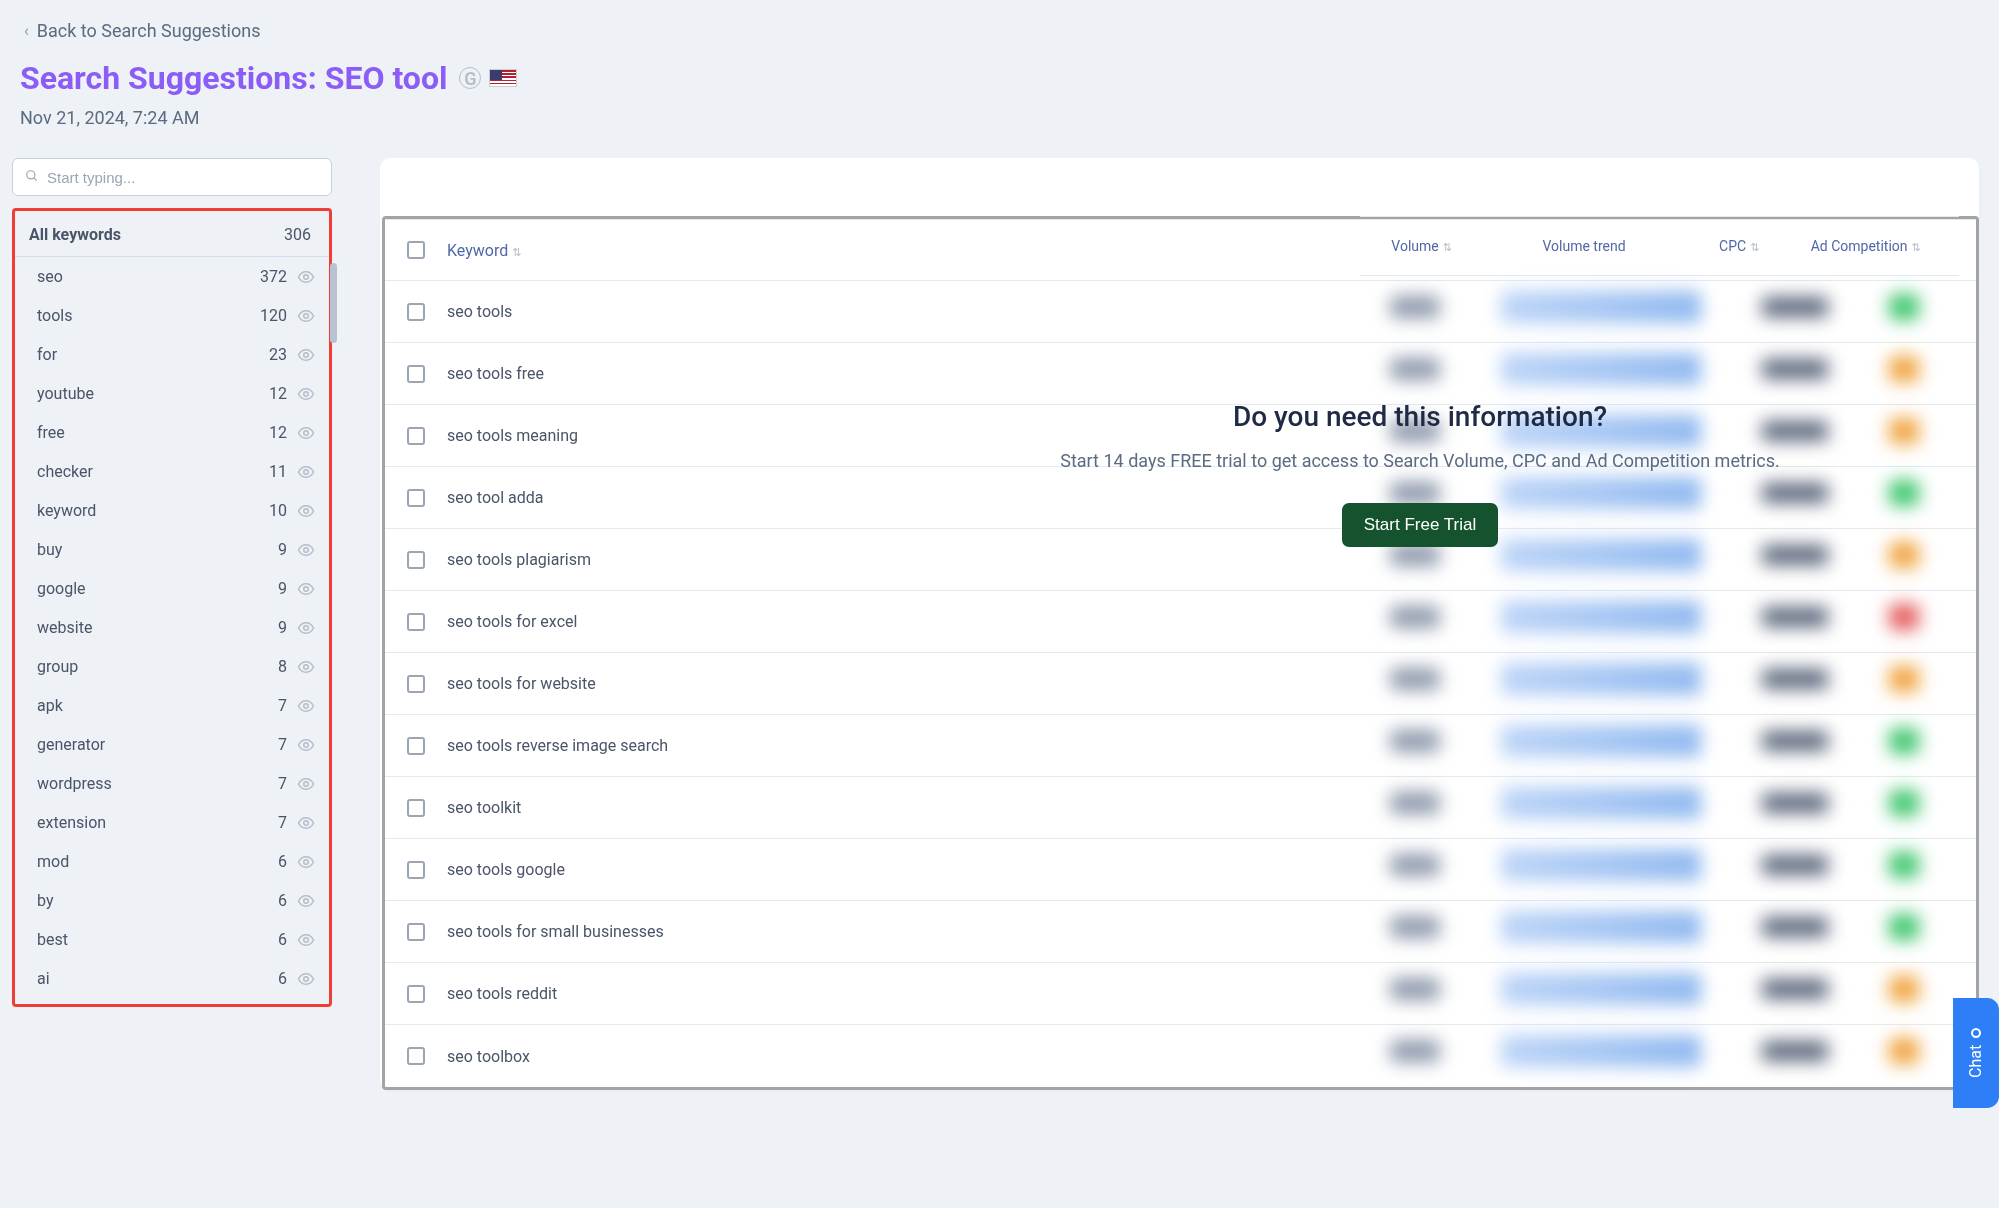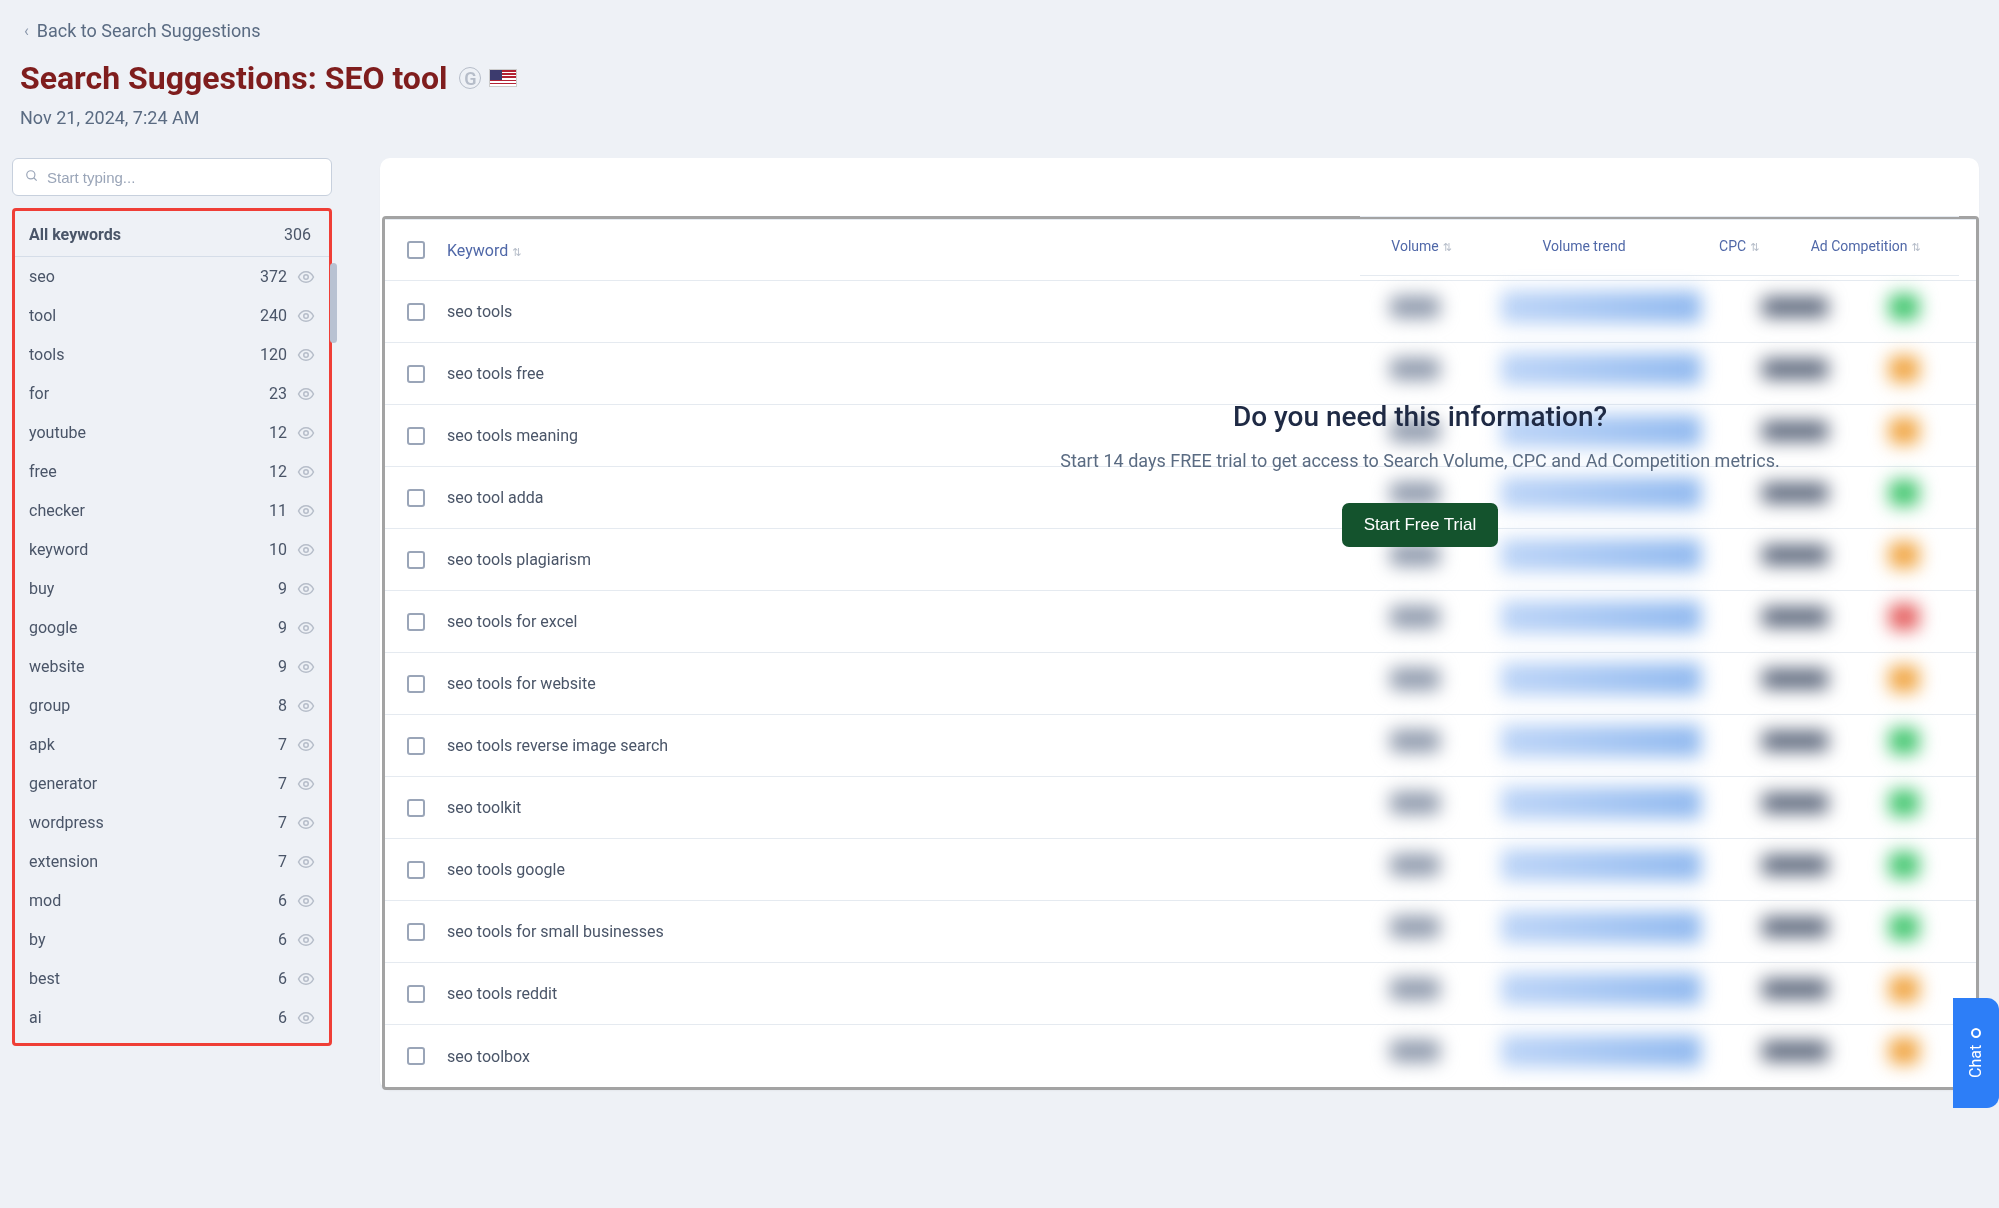--- a/index.html
+++ b/index.html
@@ -33,21 +33,21 @@
   .title-row {
     display: flex;
     align-items: center;
     gap: 12px;
     margin-left: 8px;
     margin-bottom: 10px;
   }
   .title-row h1 {
     font-size: 32px;
     font-weight: 700;
-    color: #7f1d1d;
+    color: #8b5cf6;
   }
   .title-icons { display:flex; gap:8px; align-items:center; }
   .g-icon {
     width: 22px; height:22px;
     display:inline-flex; align-items:center; justify-content:center;
     color:#b6bdc9; font-weight:600; font-size:18px;
     border:1px solid #b6bdc9; border-radius:50%;
   }
   .flag {
     width: 28px; height: 18px; display:inline-block; position:relative;
@@ -100,21 +100,21 @@
   .kw-header .lbl { font-weight:700; }
   .kw-header .cnt { font-weight:400; }
   .kw-list { position:relative; }
   .kw-item {
     display:flex; align-items:center;
     padding: 10px 14px;
     font-size:16px;
     color:#4a5568;
     cursor:pointer;
   }
-  .kw-item .word { flex:1; }
+  .kw-item .word { flex:1;margin-left:8px; }
   .kw-item .count { width:44px; text-align:right; margin-right:10px; }
   .kw-item .eye { color:#b6bdc9; }
   .scroll-indicator {
     position:absolute; right:-8px; top:6px; width:7px; height:80px;
     background:#b8c2d2; border-radius:4px;
   }
 
   
   .main-panel {
     flex:1;
@@ -271,30 +271,20 @@
               <span class="word">seo</span>
               <span class="count">372</span>
               <span class="eye">
                 <svg viewBox="0 0 24 24" fill="none" stroke="currentColor" stroke-width="2">
                   <path d="M2 12s3.5-7 10-7 10 7 10 7-3.5 7-10 7S2 12 2 12z"></path>
                   <circle cx="12" cy="12" r="3"></circle>
                 </svg>
               </span>
             </div>
             <div class="kw-item">
-              <span class="word">tool</span>
-              <span class="count">240</span>
-              <span class="eye">
-                <svg viewBox="0 0 24 24" fill="none" stroke="currentColor" stroke-width="2">
-                  <path d="M2 12s3.5-7 10-7 10 7 10 7-3.5 7-10 7S2 12 2 12z"></path>
-                  <circle cx="12" cy="12" r="3"></circle>
-                </svg>
-              </span>
-            </div>
-            <div class="kw-item">
               <span class="word">tools</span>
               <span class="count">120</span>
               <span class="eye">
                 <svg viewBox="0 0 24 24" fill="none" stroke="currentColor" stroke-width="2">
                   <path d="M2 12s3.5-7 10-7 10 7 10 7-3.5 7-10 7S2 12 2 12z"></path>
                   <circle cx="12" cy="12" r="3"></circle>
                 </svg>
               </span>
             </div>
             <div class="kw-item">

